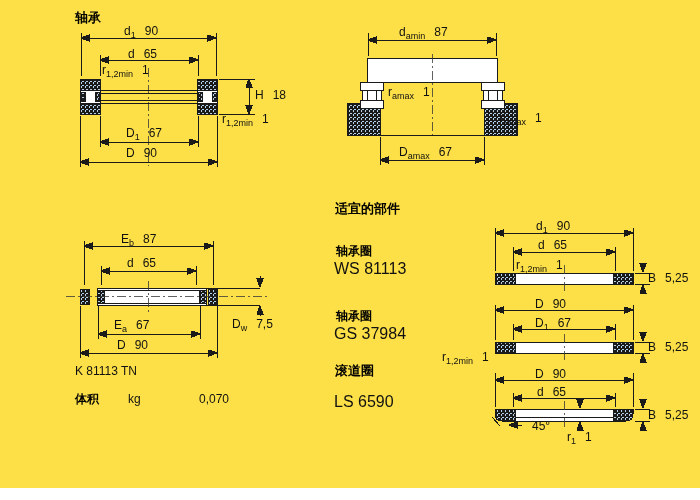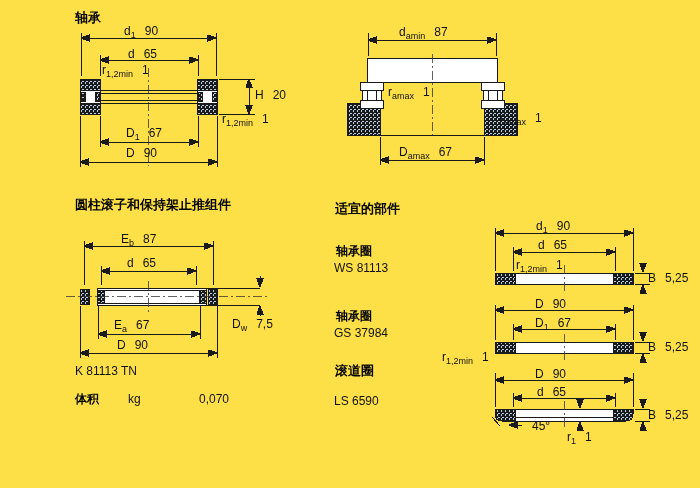--- a/index.html
+++ b/index.html
@@ -7,21 +7,21 @@
         font-family:"Liberation Sans",sans-serif;}
   .draw{position:absolute;left:0;top:0;}
   .draw line,.draw path,.draw rect{stroke:#1a1a1a;stroke-width:1;}
   .draw .ln{fill:none;}
   .draw .wf{fill:#ffffff;}
   .draw .cl{fill:none;stroke:#3a3a3a;stroke-width:0.8;stroke-dasharray:9 3 2 3;}
   .lbl{position:absolute;font-size:12px;color:#111;white-space:nowrap;line-height:13px;}
   .lbl sub{font-size:9px;line-height:9px;}
   .lbl .v{margin-left:9px;text-align:right;}
   .title{font-weight:bold;font-size:13px;color:#000;}
-  .code{font-size:12px;color:#111;}
+  .code{font-size:16px;color:#111;}
 </style>
 </head>
 <body>
 
 <div class="page">
 
   <svg class="draw" width="700" height="500" viewBox="0 0 700 500" shape-rendering="crispEdges">
     <defs>
       <marker id="ae" markerWidth="10" markerHeight="8" refX="9" refY="3.5" orient="auto">
         <path d="M0,0 L9,3.5 L0,7 Z" fill="#1a1a1a" stroke="none"></path>
@@ -172,27 +172,26 @@
       <line class="ln" x1="643" y1="399" x2="643" y2="408" marker-end="url(#ae)"></line>
       <line class="ln" x1="643" y1="431" x2="643" y2="422" marker-end="url(#ae)"></line>
       <line class="ln" x1="522" y1="425" x2="509" y2="425" marker-end="url(#ae)"></line>
       <line class="ln" x1="492" y1="417" x2="500" y2="426"></line>
       <line class="ln" x1="580" y1="400" x2="580" y2="408" marker-end="url(#ae)"></line>
       <line class="ln" x1="580" y1="430" x2="580" y2="422" marker-end="url(#ae)"></line>
     </g>
   </svg>
 
   <div class="lbl title" style="left:75px;top:11px">轴承</div>
-  <div class="lbl title" style="left:75px;top:198px">圆柱滚子和保持架止推组件</div>
   <div class="lbl title" style="left:335px;top:202px">适宜的部件</div>
 
   <div class="lbl" style="left:124px;top:25px"><span>d</span><sub>1</sub><span class="v">90</span></div>
   <div class="lbl" style="left:128px;top:48px"><span>d</span><sub></sub><span class="v">65</span></div>
   <div class="lbl" style="left:102px;top:64px"><span>r</span><sub>1,2min</sub><span class="v">1</span></div>
-  <div class="lbl" style="left:255px;top:89px"><span>H</span><sub></sub><span class="v">20</span></div>
+  <div class="lbl" style="left:255px;top:89px"><span>H</span><sub></sub><span class="v">18</span></div>
   <div class="lbl" style="left:222px;top:113px"><span>r</span><sub>1,2min</sub><span class="v">1</span></div>
   <div class="lbl" style="left:126px;top:127px"><span>D</span><sub>1</sub><span class="v">67</span></div>
   <div class="lbl" style="left:126px;top:147px"><span>D</span><sub></sub><span class="v">90</span></div>
 
   <div class="lbl" style="left:399px;top:26px"><span>d</span><sub>amin</sub><span class="v">87</span></div>
   <div class="lbl" style="left:388px;top:86px"><span>r</span><sub>amax</sub><span class="v">1</span></div>
   <div class="lbl" style="left:500px;top:112px"><span>r</span><sub>amax</sub><span class="v">1</span></div>
   <div class="lbl" style="left:399px;top:146px"><span>D</span><sub>amax</sub><span class="v">67</span></div>
 
   <div class="lbl" style="left:121px;top:233px"><span>E</span><sub>b</sub><span class="v">87</span></div>

